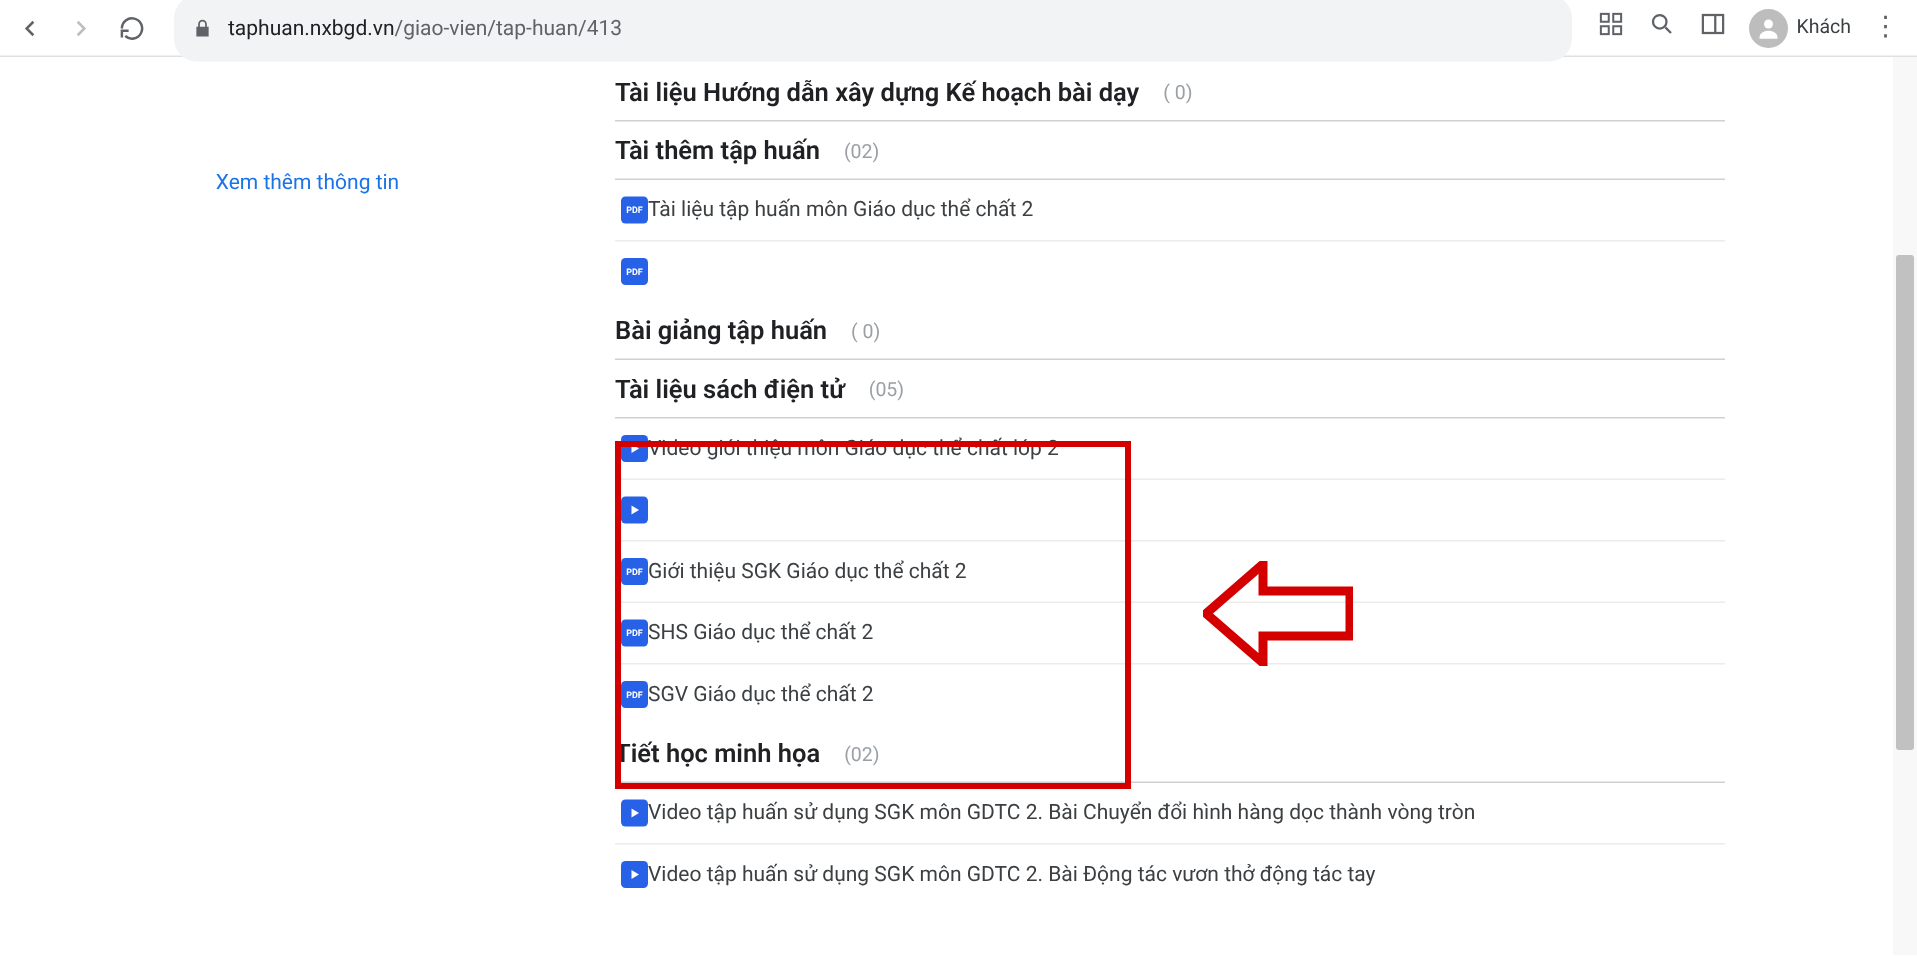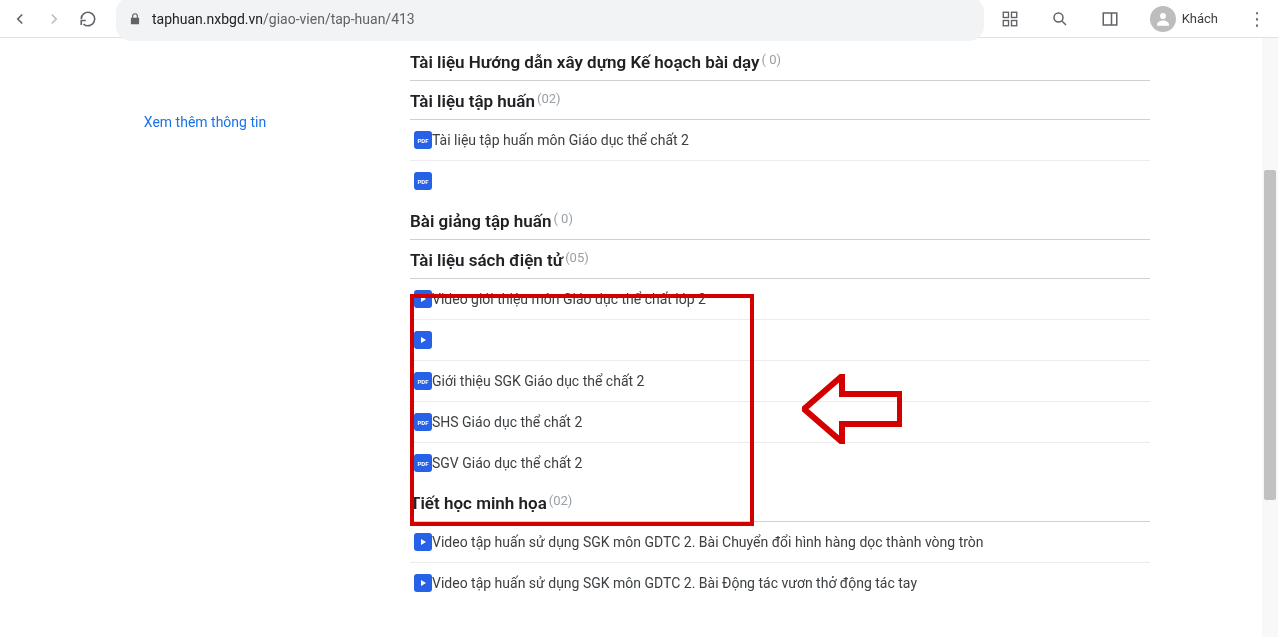--- a/index.html
+++ b/index.html
@@ -38,21 +38,21 @@
       gap: 10px;
       color: #202124;
       font-size: 14px;
       margin-left: 6px;
       margin-right: 6px;
     }
     .lock-icon { width: 14px; height: 14px; color: #5f6368; flex-shrink: 0; }
     .url-text { color: #5f6368; }
     .url-domain { color: #202124; }
     .toolbar-right {
-      display: flex; align-items: center; gap: 30px; padding-right: 4px;
+      display: flex; align-items: flex-start; gap: 14px; padding-right: 4px;
     }
     .toolbar-icon { width: 20px; height: 20px; color: #5f6368; display:flex; align-items:center; justify-content:center; }
     .avatar-wrap { display:flex; align-items:center; gap:6px; }
     .avatar-circle {
       width: 26px; height: 26px; border-radius: 50%; background:#bdbdbd;
       display:flex; align-items:center; justify-content:center; color:#fff;
     }
     .guest-label { font-size: 13px; color:#3c4043; }
     .menu-dots { font-size: 18px; color:#5f6368; cursor:pointer; }
 
@@ -84,22 +84,22 @@
       padding-top: 66px;
       text-align: center;
       color: #1a73e8;
       font-size: 14px;
     }
     .main-col {
       width: 740px;
     }
     .section-header {
       display: flex;
-      align-items: flex-start;
-      gap: 2px;
+      align-items: center;
+      gap: 16px;
       padding: 4px 0 8px;
       border-bottom: 1px solid #d0d0d0;
     }
     .section-title {
       font-size: 17px;
       font-weight: 600;
       color: #202124;
     }
     .section-count {
       font-size: 13px;
@@ -223,21 +223,21 @@
 
       <div class="section-group">
         <div class="section-header">
           <span class="section-title">Tài liệu Hướng dẫn xây dựng Kế hoạch bài dạy</span>
           <span class="section-count">( 0)</span>
         </div>
       </div>
 
       <div class="section-group">
         <div class="section-header">
-          <span class="section-title">Tài liệu tập huấn</span>
+          <span class="section-title">Tài thêm tập huấn</span>
           <span class="section-count">(02)</span>
         </div>
         <div class="item-row">
           <span class="icon-badge icon-pdf">PDF</span>
           <span class="item-label">Tài liệu tập huấn môn Giáo dục thể chất 2</span>
         </div>
         <div class="item-row">
           <span class="icon-badge icon-pdf">PDF</span>
         </div>
       </div>

